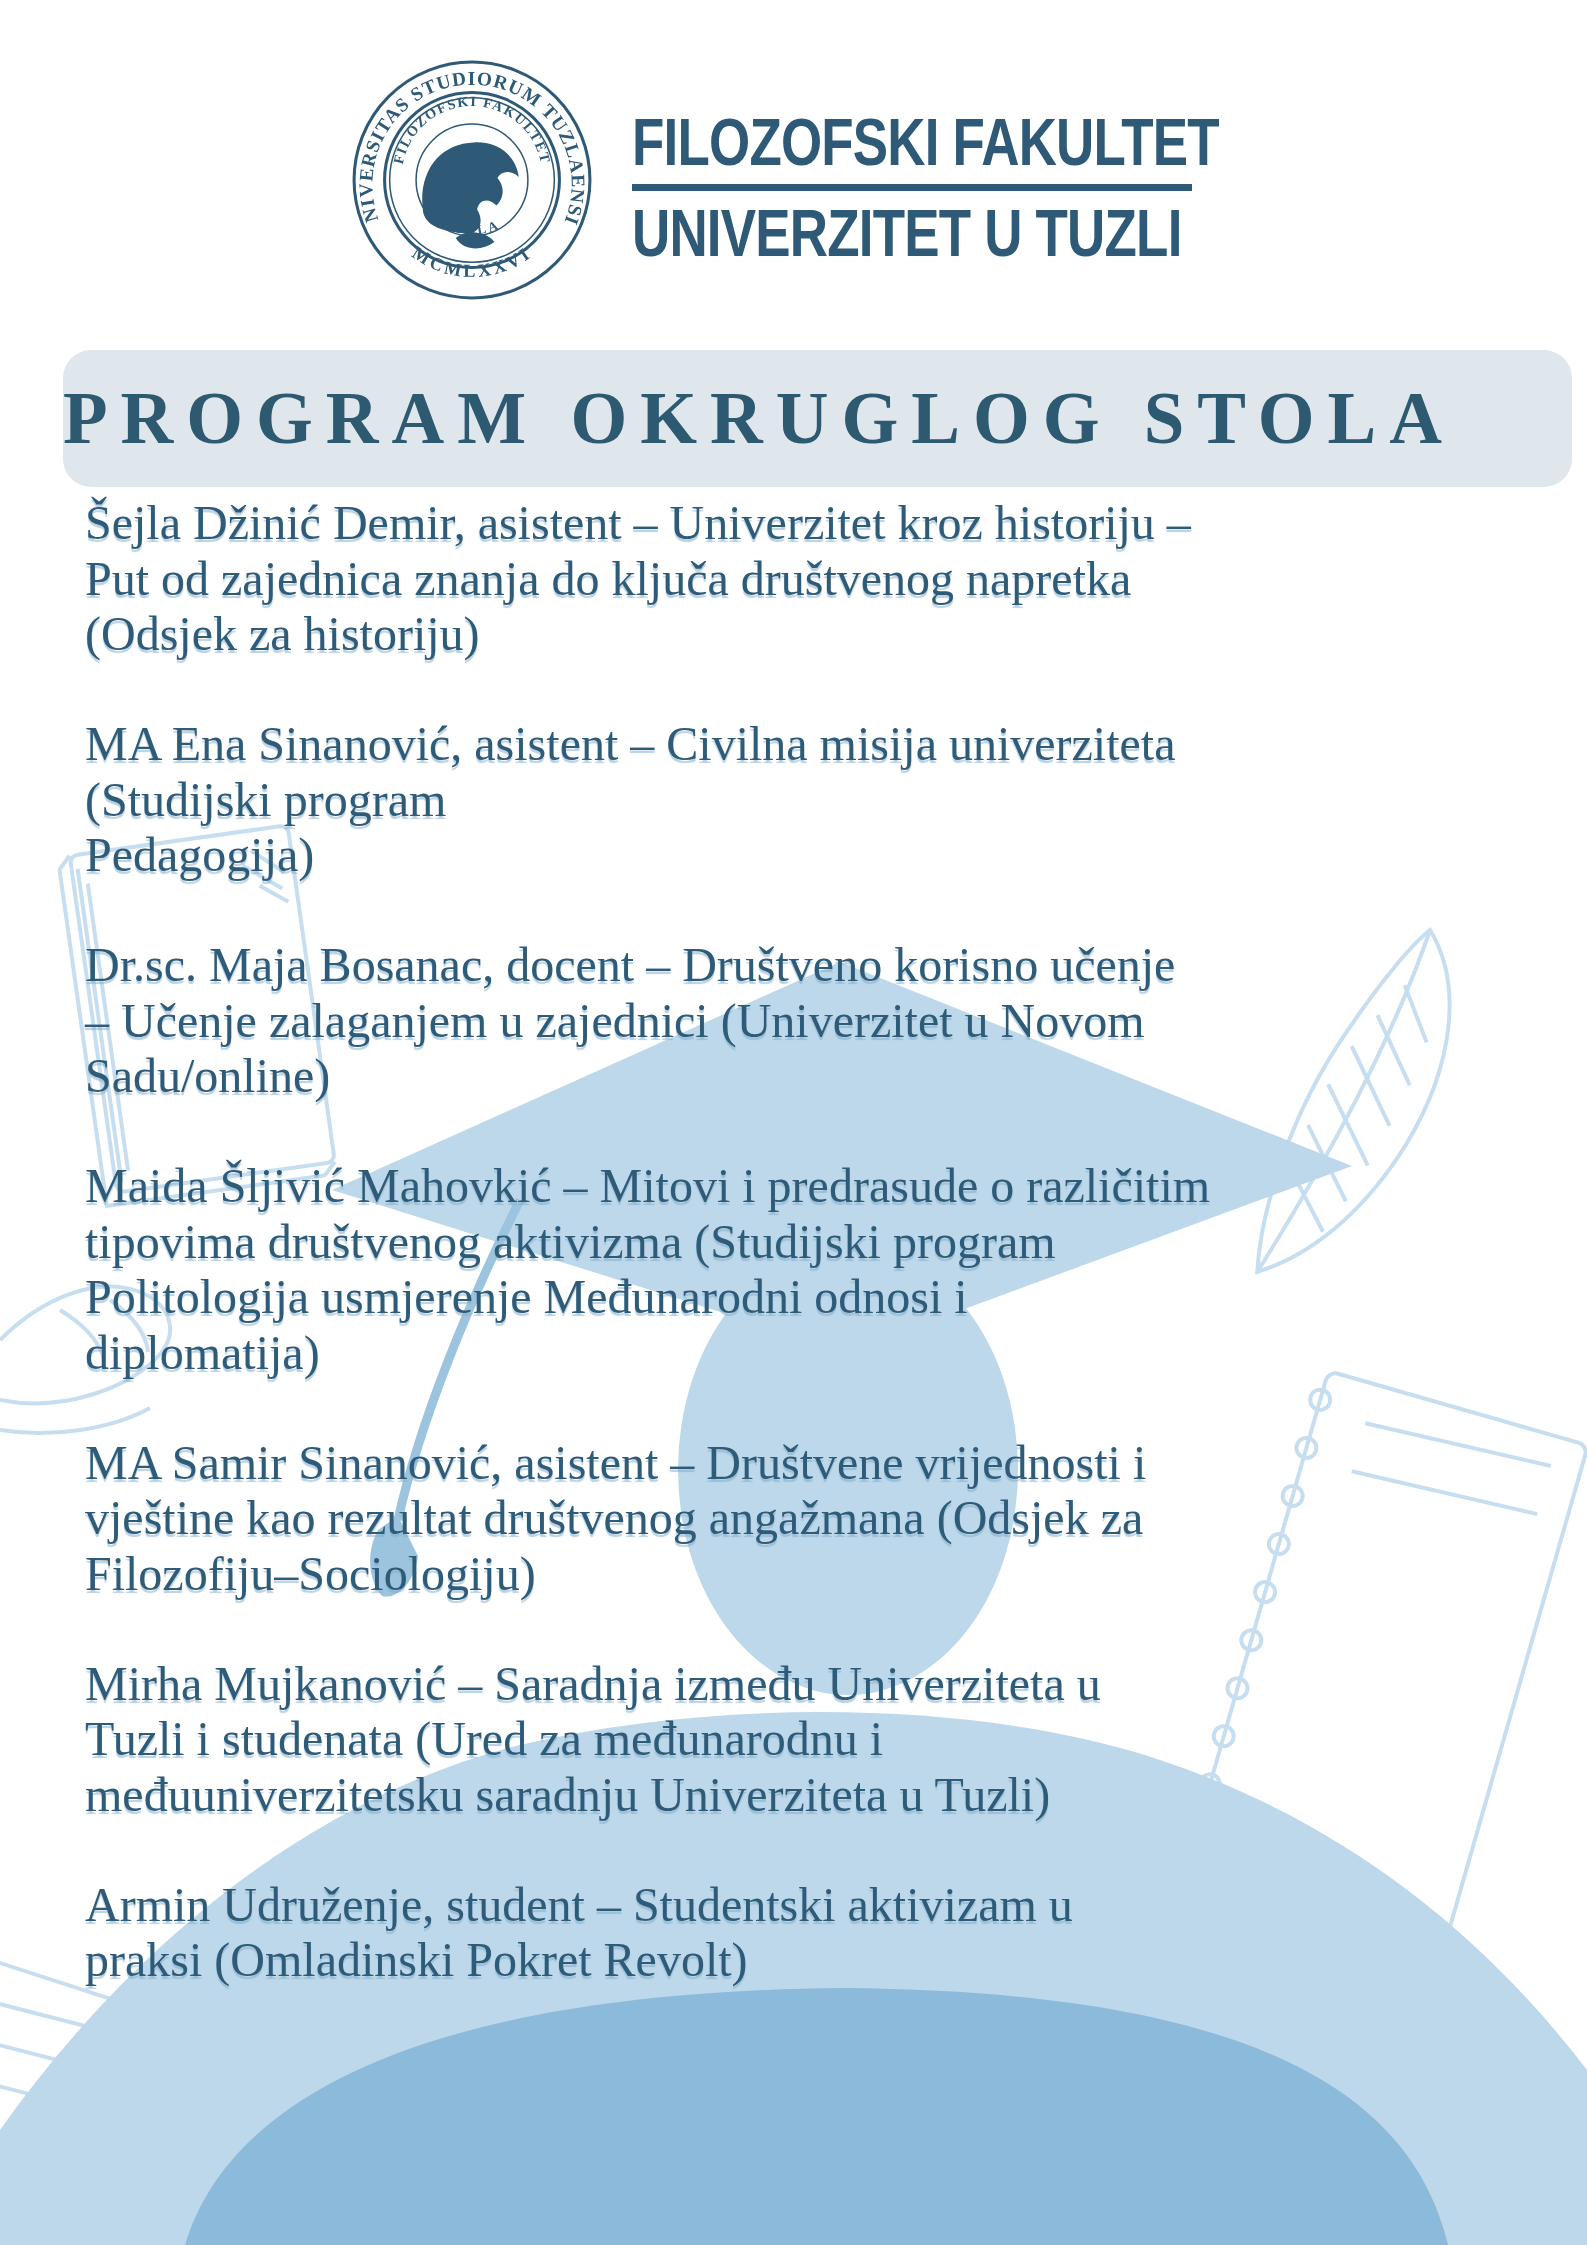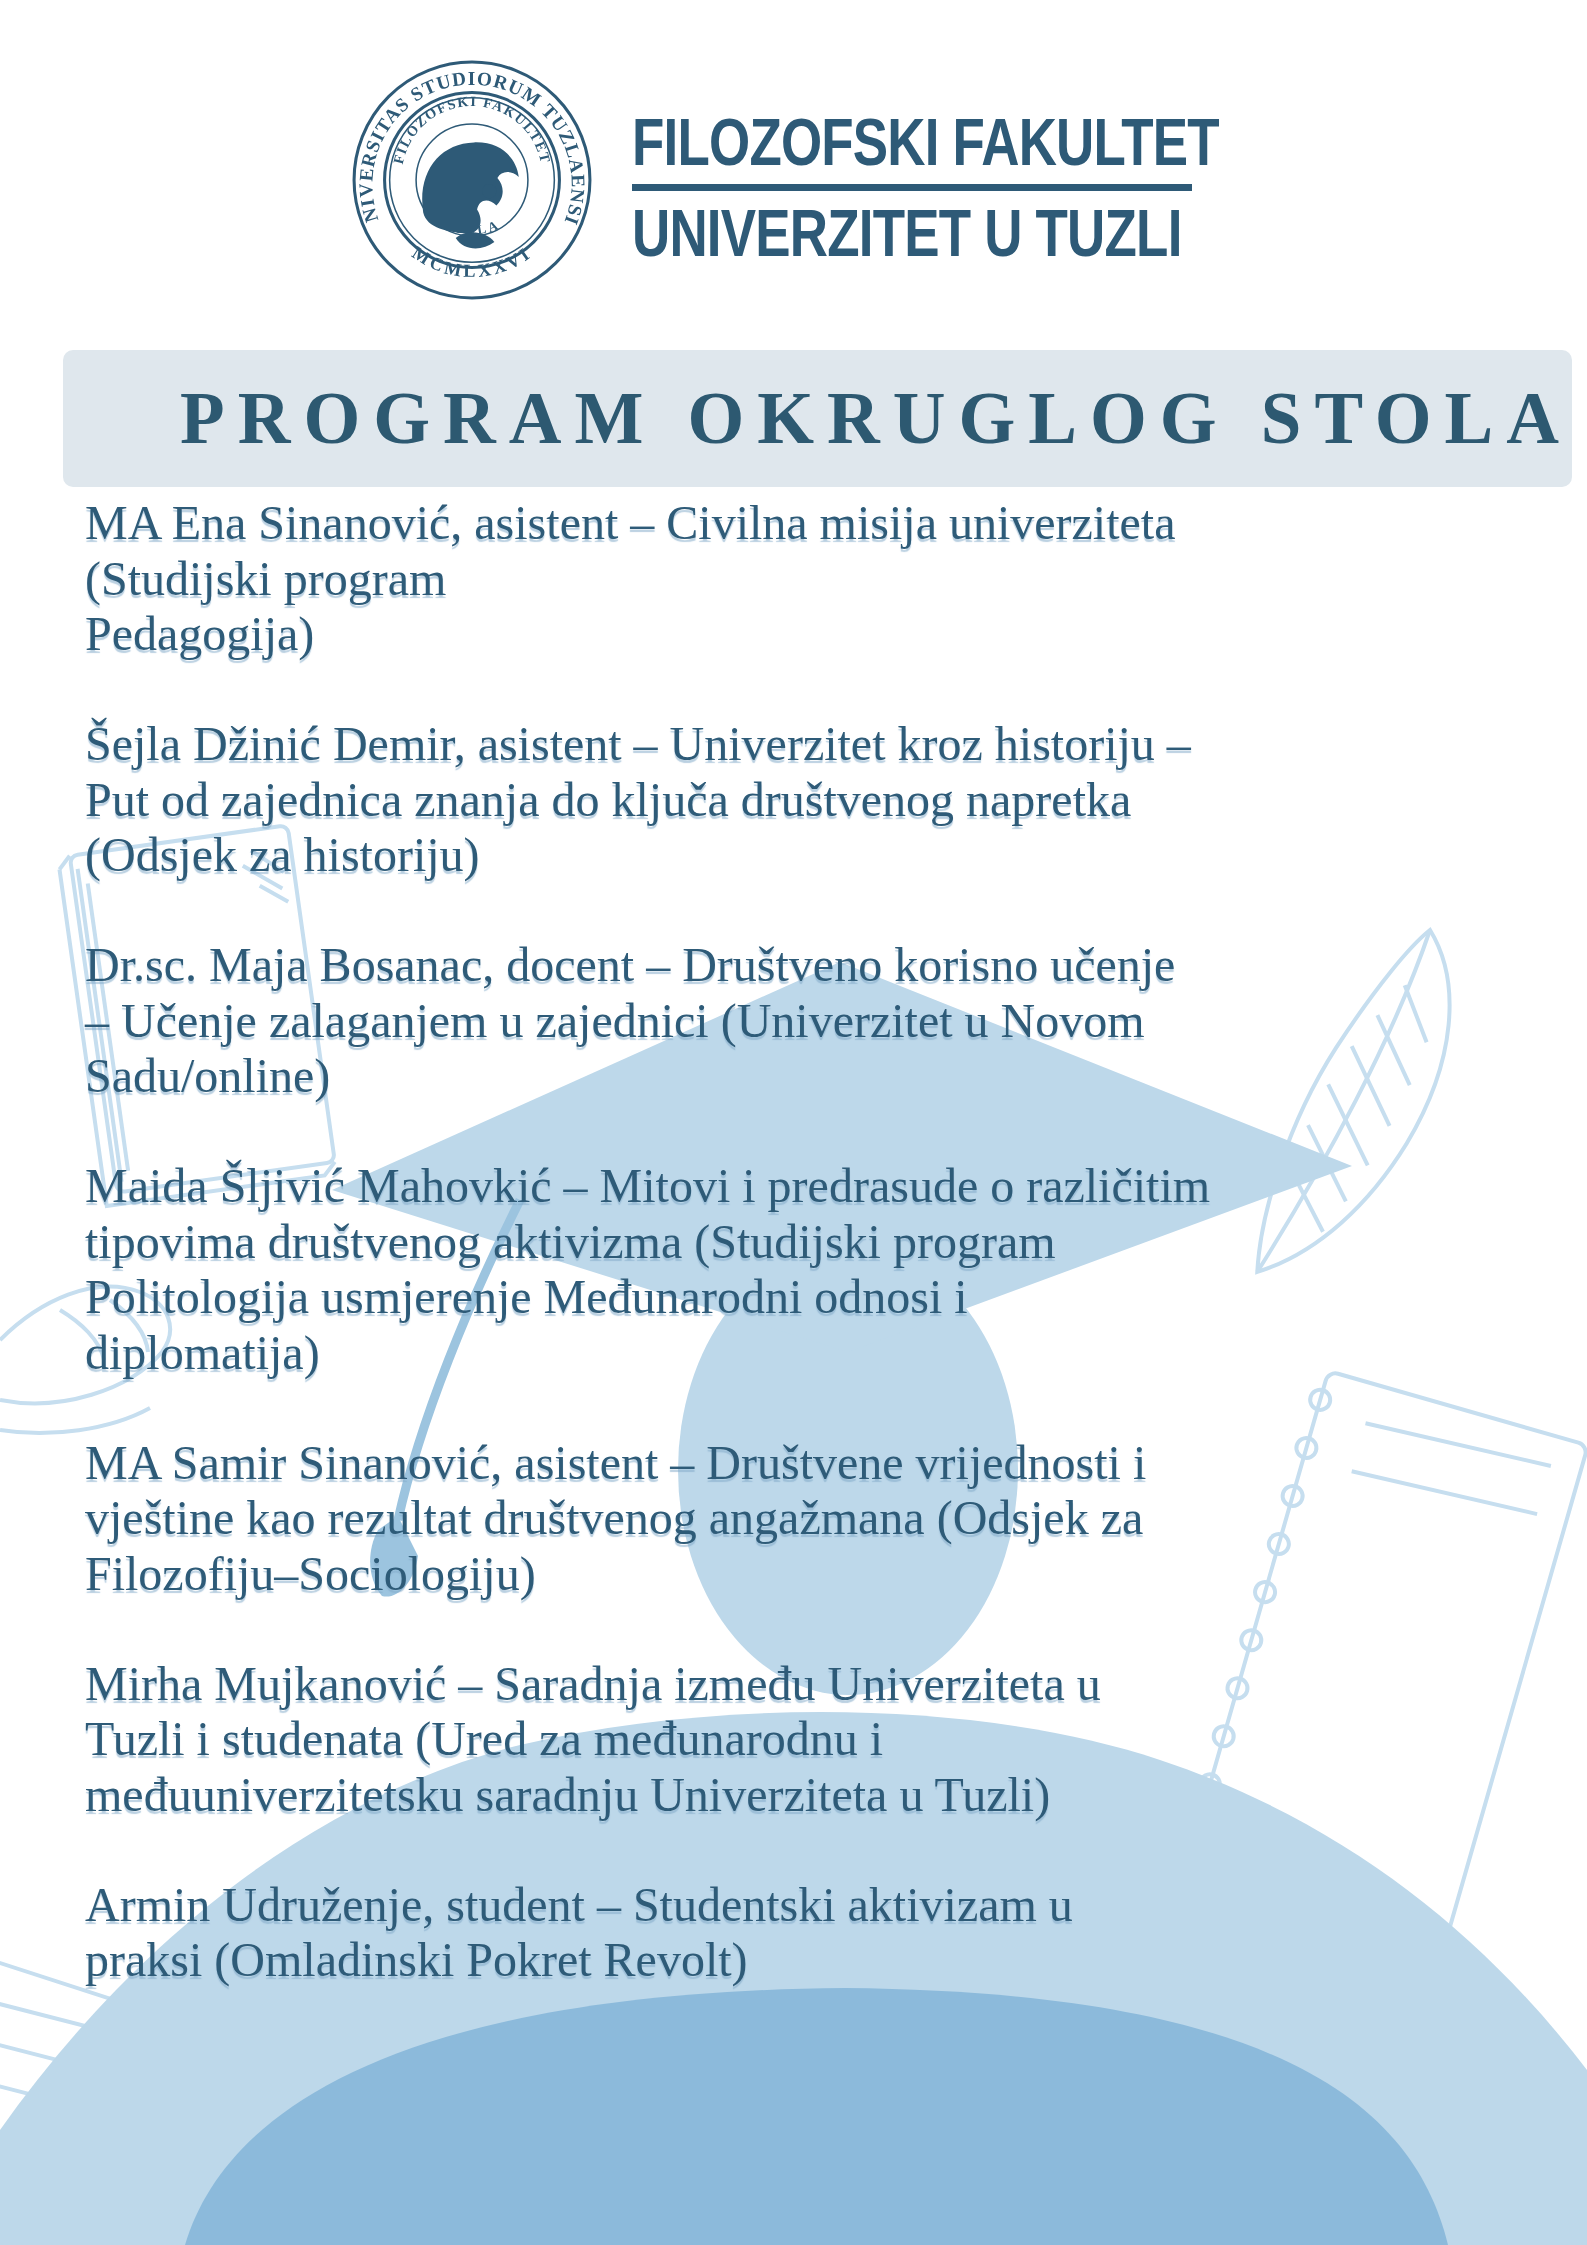--- a/index.html
+++ b/index.html
@@ -21,22 +21,22 @@
     font-family:"Liberation Sans", sans-serif;
     font-weight:bold; color:#2e5a77; font-size:67px; line-height:1;
     letter-spacing:-1px; white-space:nowrap;
     transform:scaleX(0.79); transform-origin:left center;
   }
   .wordmark-divider {
     width:560px; height:7px; background:#2e5a77; margin:9px 0 8px 0;
   }
   .banner {
     position:absolute; left:63px; top:350px; width:1509px; height:137px;
-    background:#dfe7ed; border-radius:10px;
-    display:flex; align-items:center; justify-content:flex-end;
+    background:#dfe7ed; border-radius:28px;
+    display:flex; align-items:center; justify-content:flex-start;
   }
   .banner-title {
     font-family:"Liberation Serif", serif; font-weight:bold;
     color:#2d5971; font-size:73px; letter-spacing:13px; white-space:nowrap;
   }
   .program {
     position:absolute; left:85px; top:495px; width:1460px;
   }
   .entry {
     font-family:"Liberation Serif", serif;
@@ -155,26 +155,26 @@
       <div class="wordmark-line">FILOZOFSKI FAKULTET</div>
       <div class="wordmark-divider"></div>
       <div class="wordmark-line">UNIVERZITET U TUZLI</div>
     </div>
 
     <div class="banner">
       <div class="banner-title">PROGRAM OKRUGLOG STOLA</div>
     </div>
 
     <div class="program">
+      <div class="entry">Šejla Džinić Demir, asistent – Univerzitet kroz historiju –
+Put od zajednica znanja do ključa društvenog napretka
+(Odsjek za historiju)</div>
       <div class="entry">MA Ena Sinanović, asistent – Civilna misija univerziteta
 (Studijski program
 Pedagogija)</div>
-      <div class="entry">Šejla Džinić Demir, asistent – Univerzitet kroz historiju –
-Put od zajednica znanja do ključa društvenog napretka
-(Odsjek za historiju)</div>
       <div class="entry">Dr.sc. Maja Bosanac, docent – Društveno korisno učenje
 – Učenje zalaganjem u zajednici (Univerzitet u Novom
 Sadu/online)</div>
       <div class="entry">Maida Šljivić Mahovkić – Mitovi i predrasude o različitim
 tipovima društvenog aktivizma (Studijski program
 Politologija usmjerenje Međunarodni odnosi i
 diplomatija)</div>
       <div class="entry">MA Samir Sinanović, asistent – Društvene vrijednosti i
 vještine kao rezultat društvenog angažmana (Odsjek za
 Filozofiju–Sociologiju)</div>

